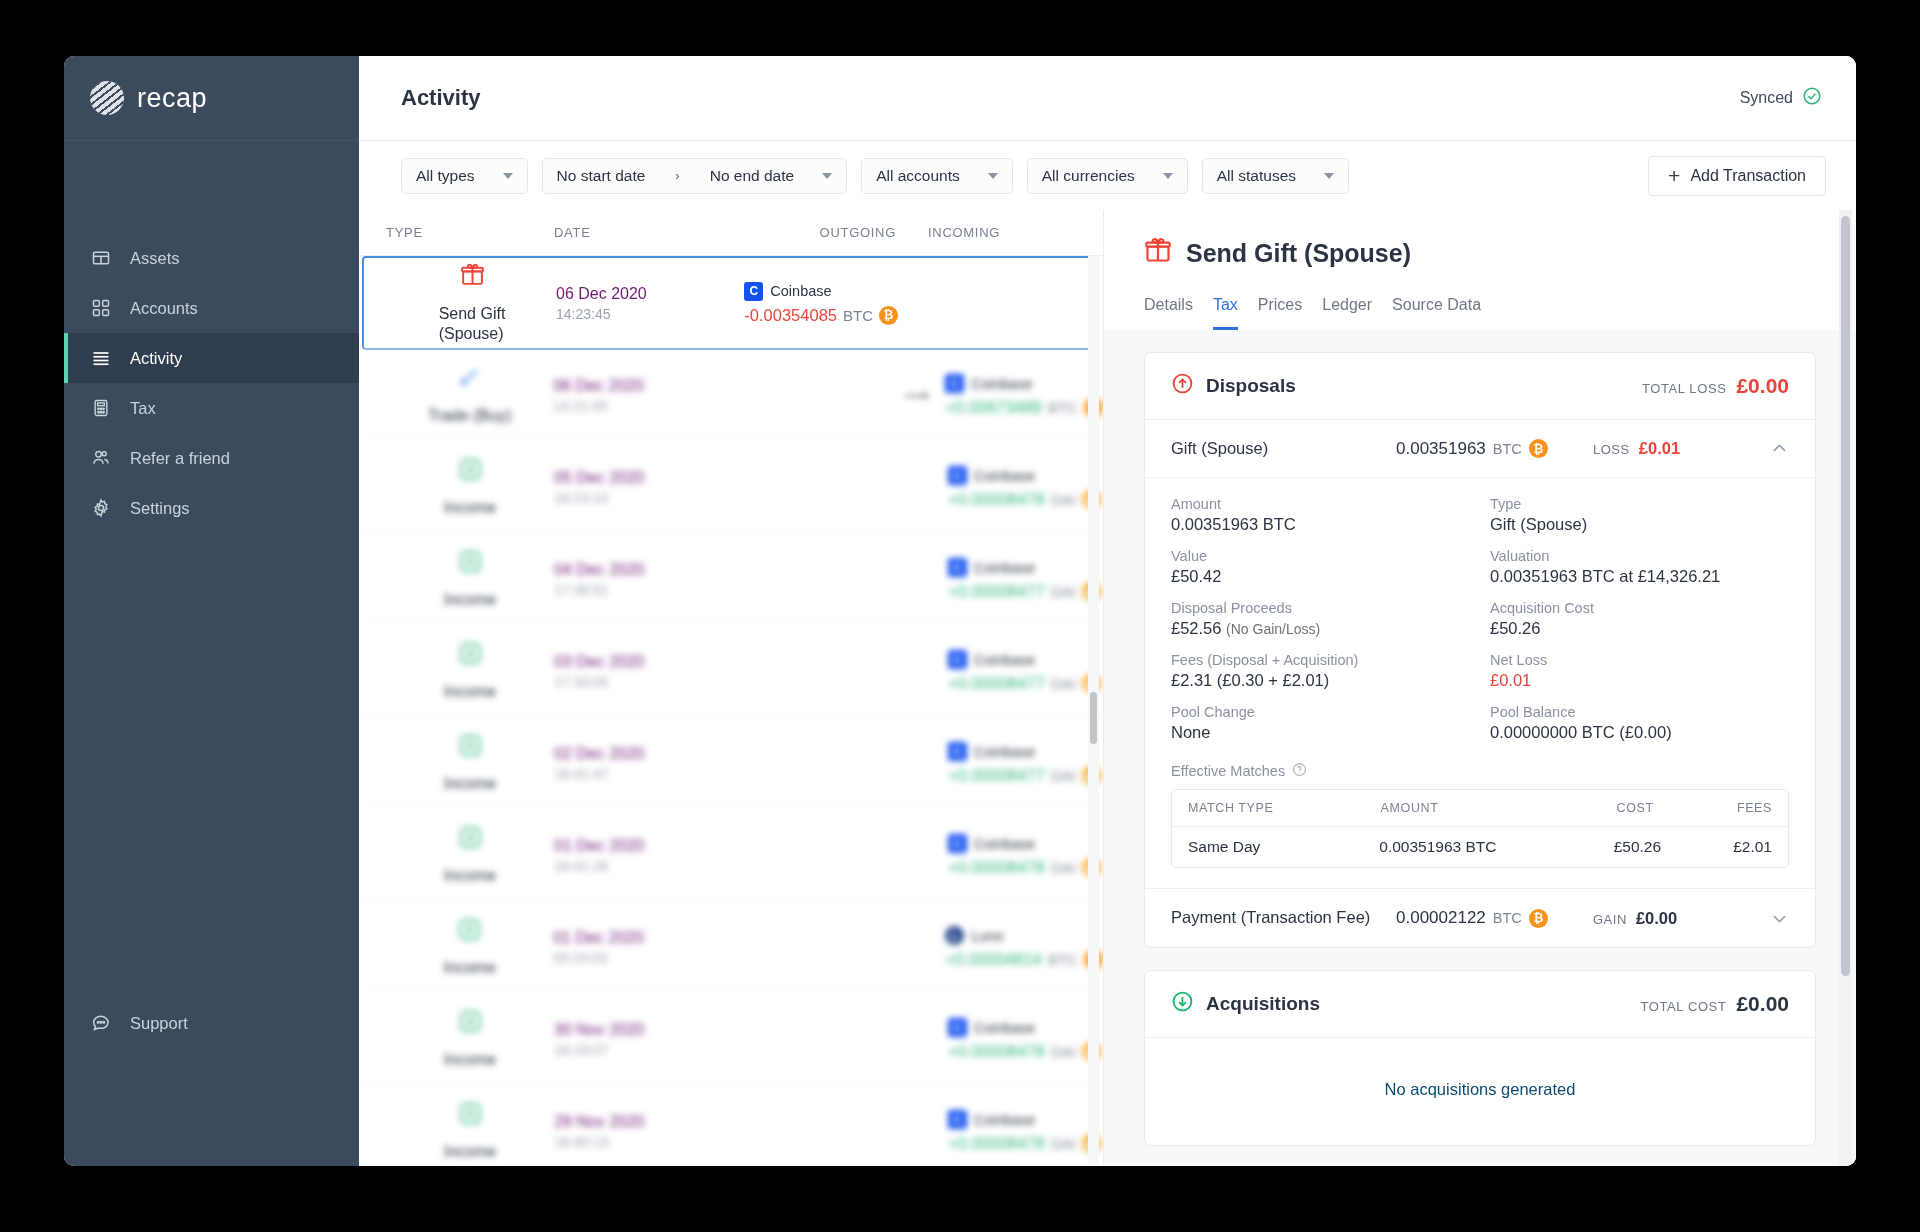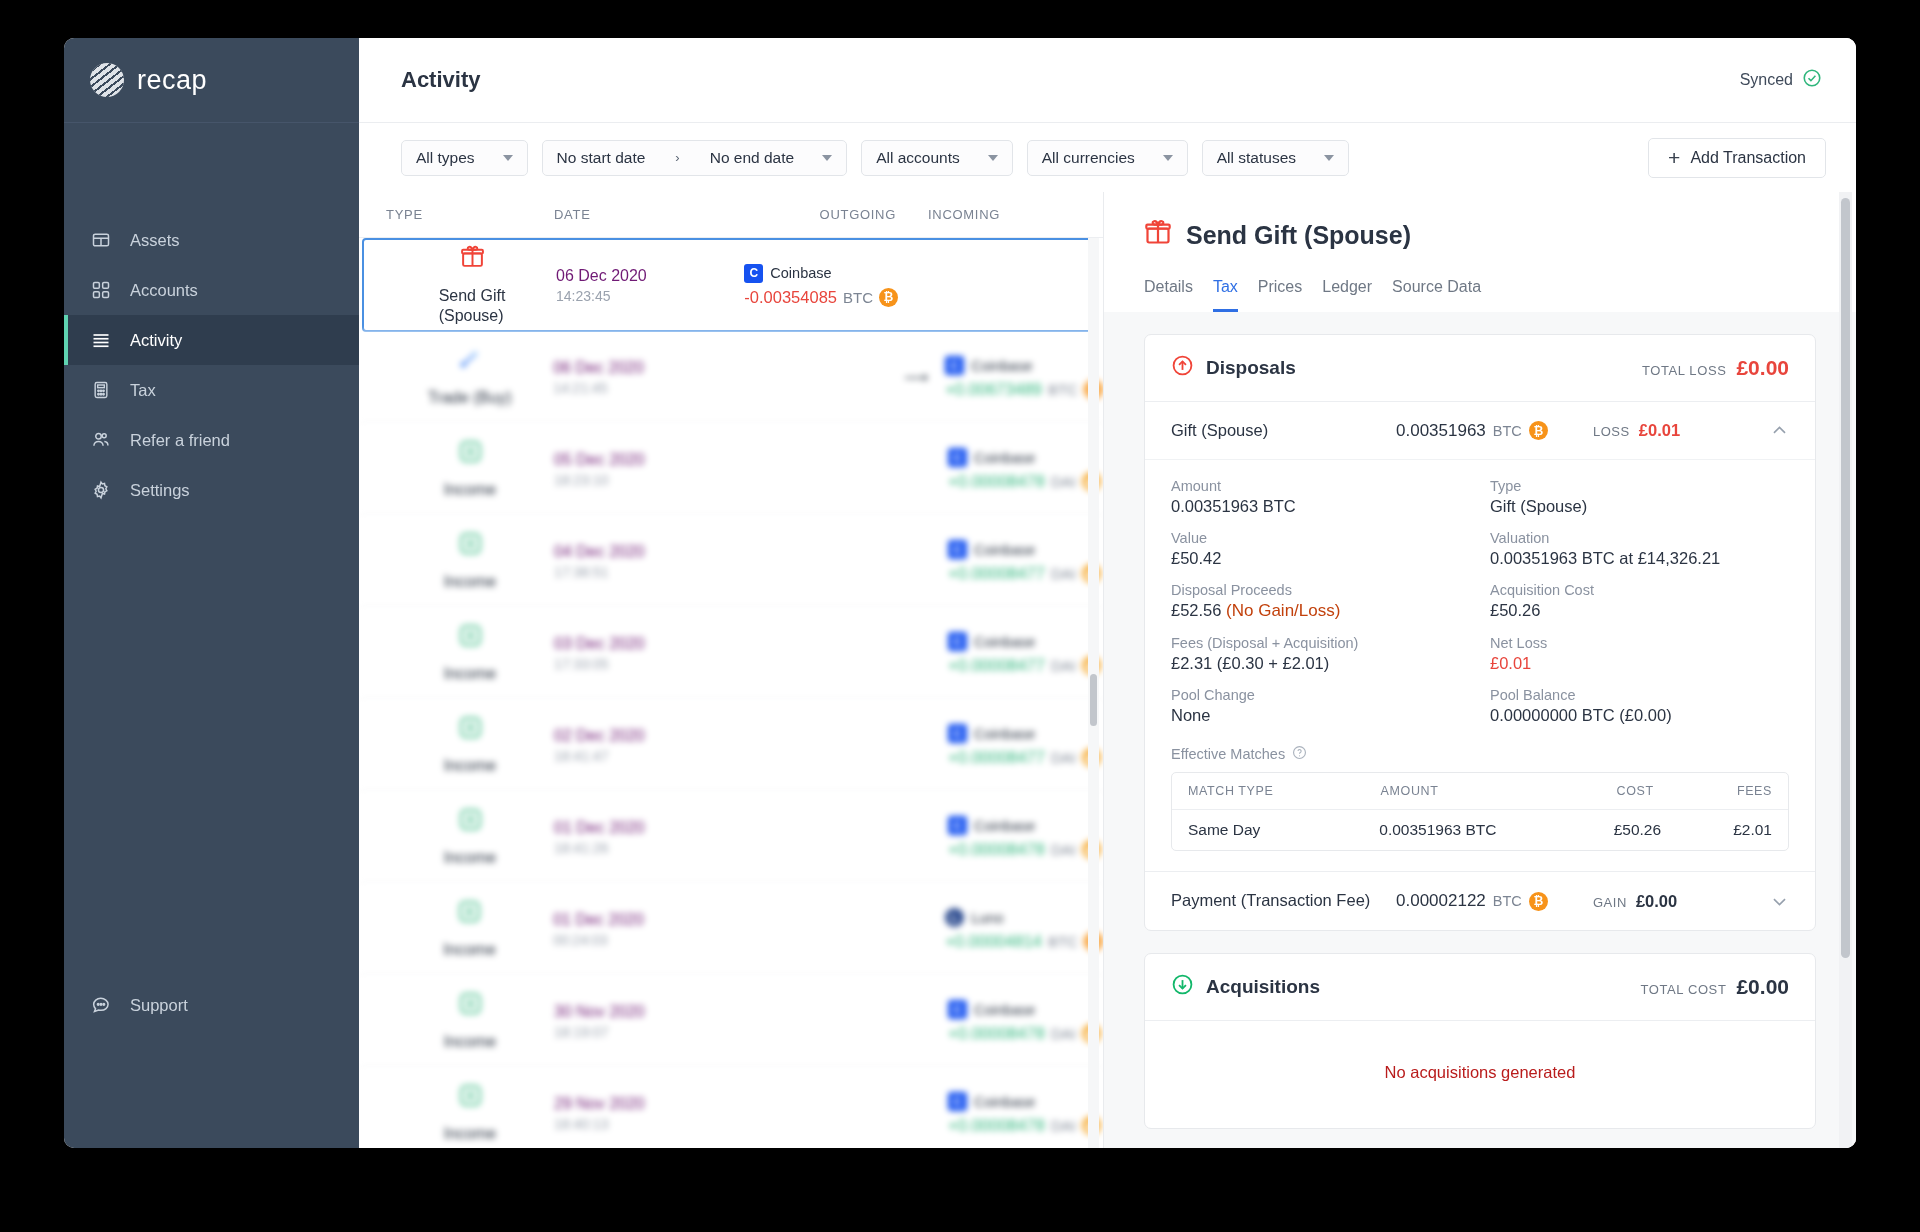--- a/index.html
+++ b/index.html
@@ -6,21 +6,21 @@
   html, body {
     width: 1920px; height: 1232px;
     background: #000;
     font-family: "Liberation Sans", sans-serif;
     overflow: hidden;
   }
 
   
   #app-window {
     position: absolute;
-    left: 64px; top: 38px;
+    left: 64px; top: 56px;
     width: 1792px; height: 1110px;
     border-radius: 10px;
     overflow: hidden;
     display: flex;
     background: #ffffff;
   }
 
   
   #sidebar {
     width: 295px; flex: 0 0 295px;
@@ -245,32 +245,32 @@
   .disp-pl .v { font-size: 16.5px; font-weight: 700; letter-spacing: 0; margin-left: 5px;}
   .v.red { color: #e8453c; }
   .v.dark { color: #2b3443; }
   .chev { width: 26px; color: #96a0ad; display: flex; align-items: center; justify-content: flex-end; }
   .chev svg { width: 19px; height: 19px; }
 
   .disp-detail { padding: 4px 26px 20px 26px; border-top: 1px solid #f0f2f4;}
   .kv-grid { display: grid; grid-template-columns: 1fr 1fr; row-gap: 14px; column-gap: 20px; padding-top: 14px;}
   .kv-k { font-size: 14.5px; color: #8a92a0; margin-bottom: 3px; }
   .kv-v { font-size: 16.5px; color: #2b3443; font-weight: 500; }
-  .kv-v .muted { font-size: 17px; color: #c2410c; font-weight: 400; }
+  .kv-v .muted { font-size: 14px; color: #737373; font-weight: 400; }
   .kv-v.red { color: #e8453c; }
 
   .em-label { font-size: 14.5px; color: #8a92a0; margin: 20px 0 9px 0; display: flex; align-items: center; gap: 7px;}
   .em-label svg { width: 15px; height: 15px; }
   .em-table { border: 1px solid #e7e9ec; border-radius: 5px; overflow: hidden; }
   .em-table .em-tr { display: flex; padding: 11px 16px; }
   .em-table .em-thead { font-size: 12.5px; letter-spacing: .6px; color: #7a8392; border-bottom: 1px solid #eceef1; }
   .em-table .em-tbody { font-size: 15.5px; color: #2b3443; }
   .em-c1 { width: 200px; } .em-c2 { width: 245px; } .em-c3 { width: 125px; } .em-c4 { flex: 1; }
 
-  .empty-note { text-align: center; font-size: 16.5px; color: #b91c1c; padding: 42px 0 46px 0; }
+  .empty-note { text-align: center; font-size: 16.5px; color: #0c4a6e; padding: 42px 0 46px 0; }
 
   
   #detail-scroll-track {
     position: absolute; right: 4px; top: 0; bottom: 0; width: 13px; background: #f1f2f4;
   }
   #detail-scroll-thumb {
     position: absolute; left: 2px; top: 6px; width: 9px; height: 760px;
     border-radius: 5px; background: #c2c6cc;
   }
 </style>

